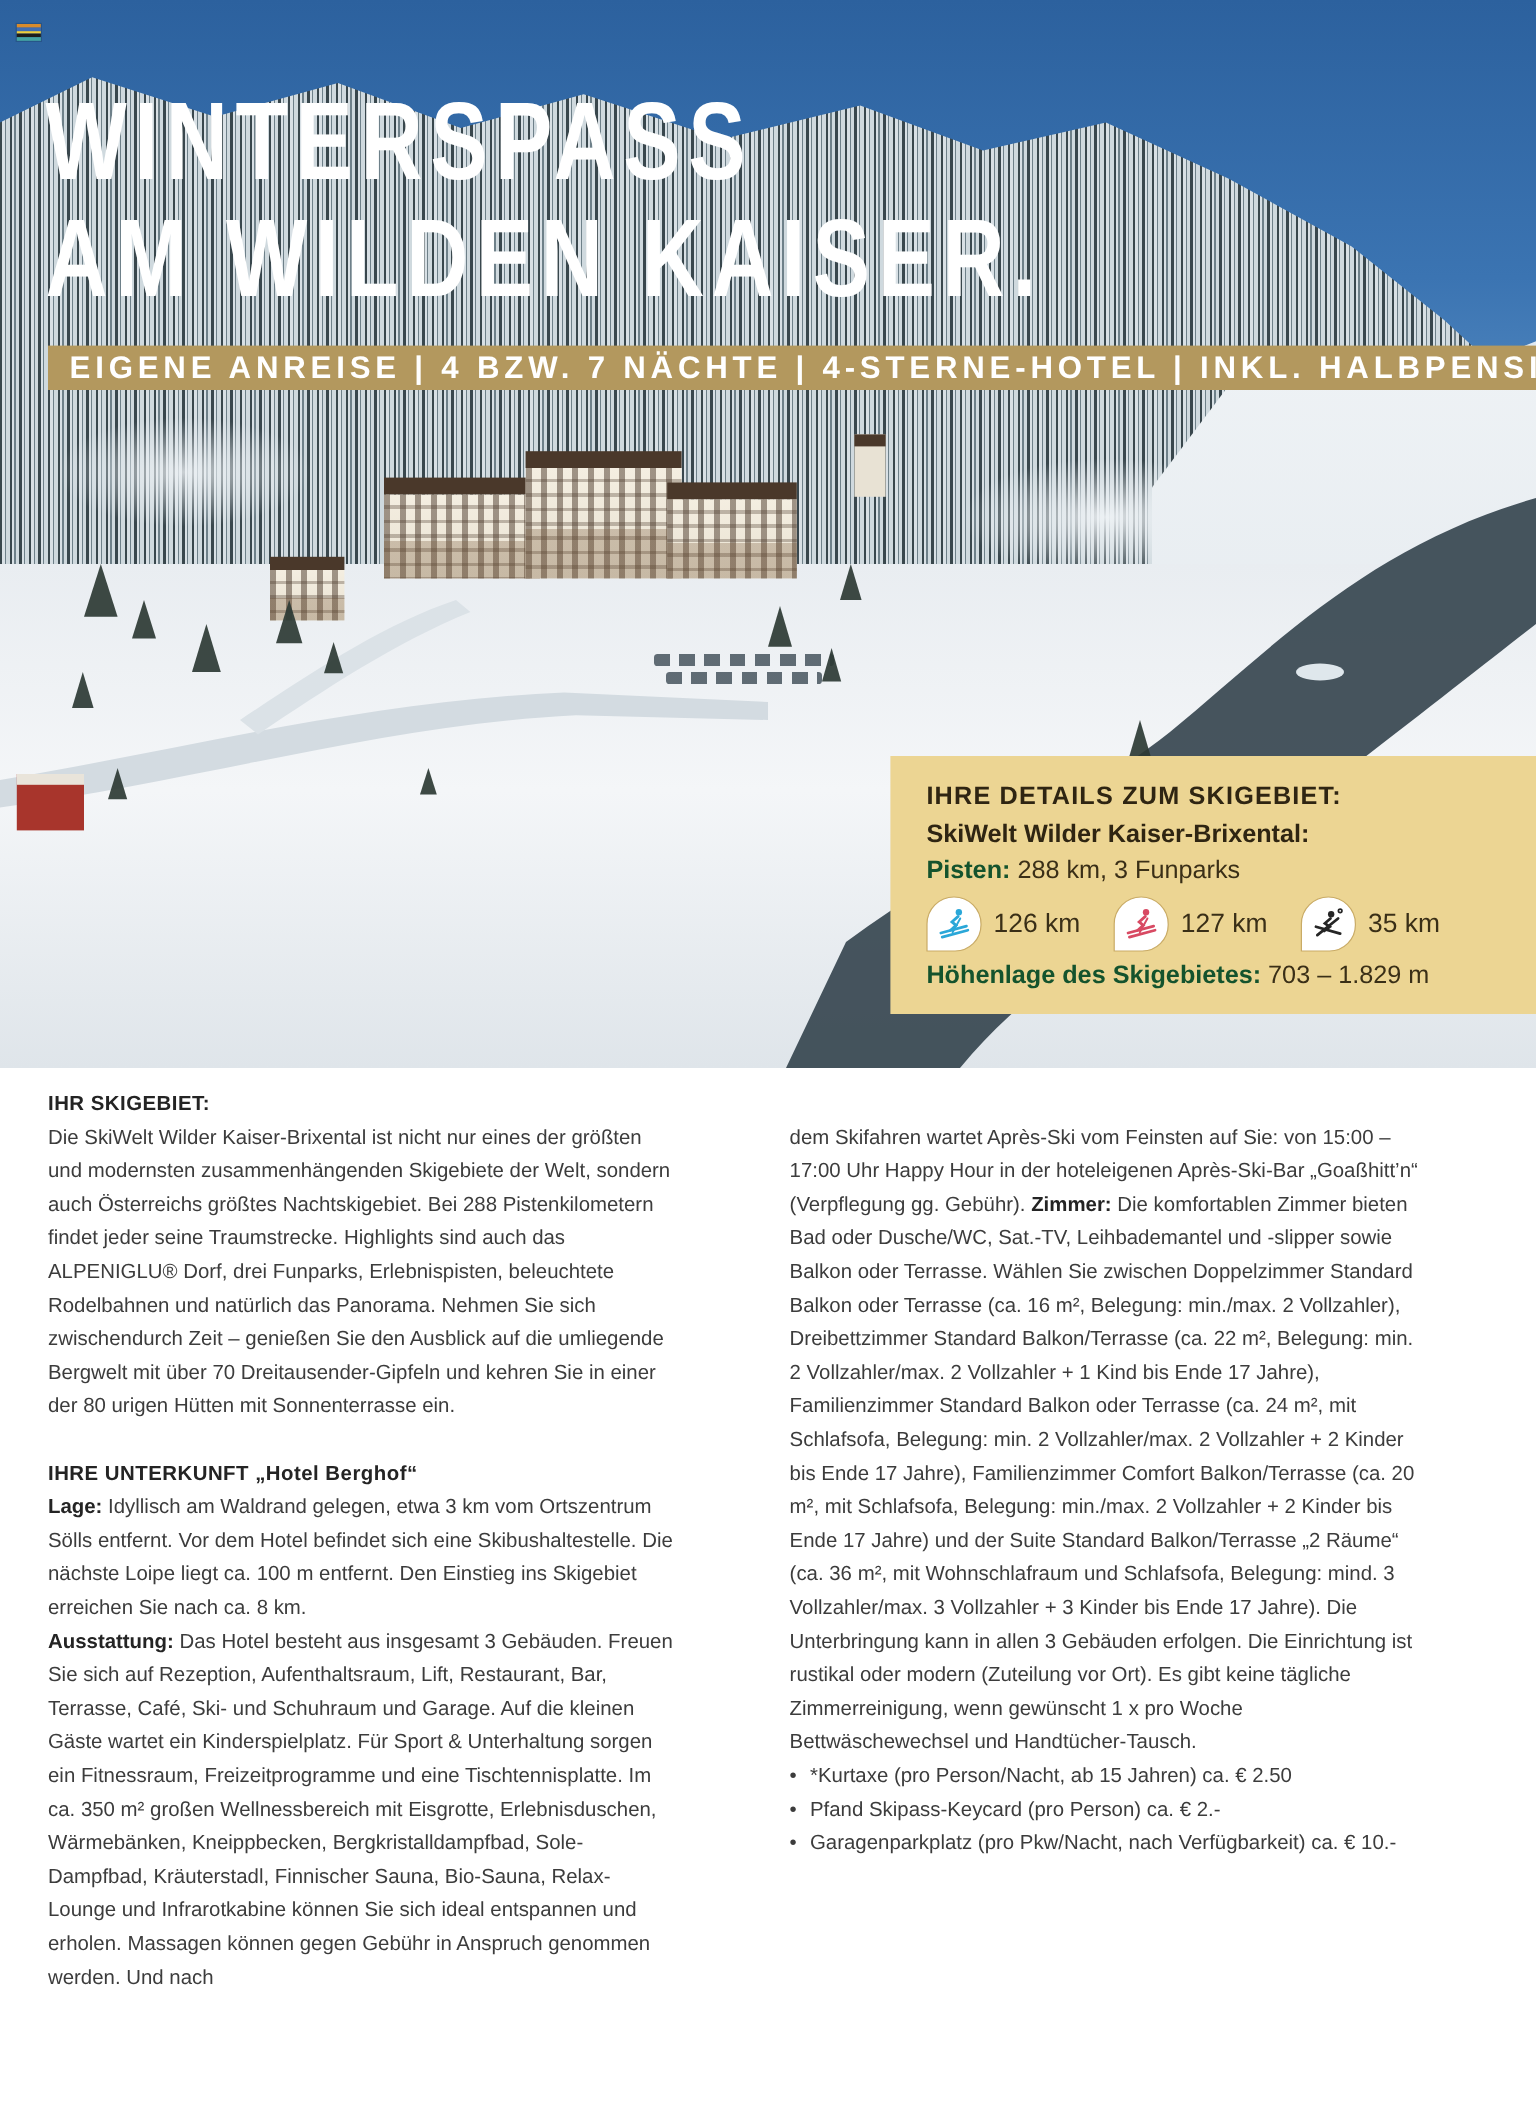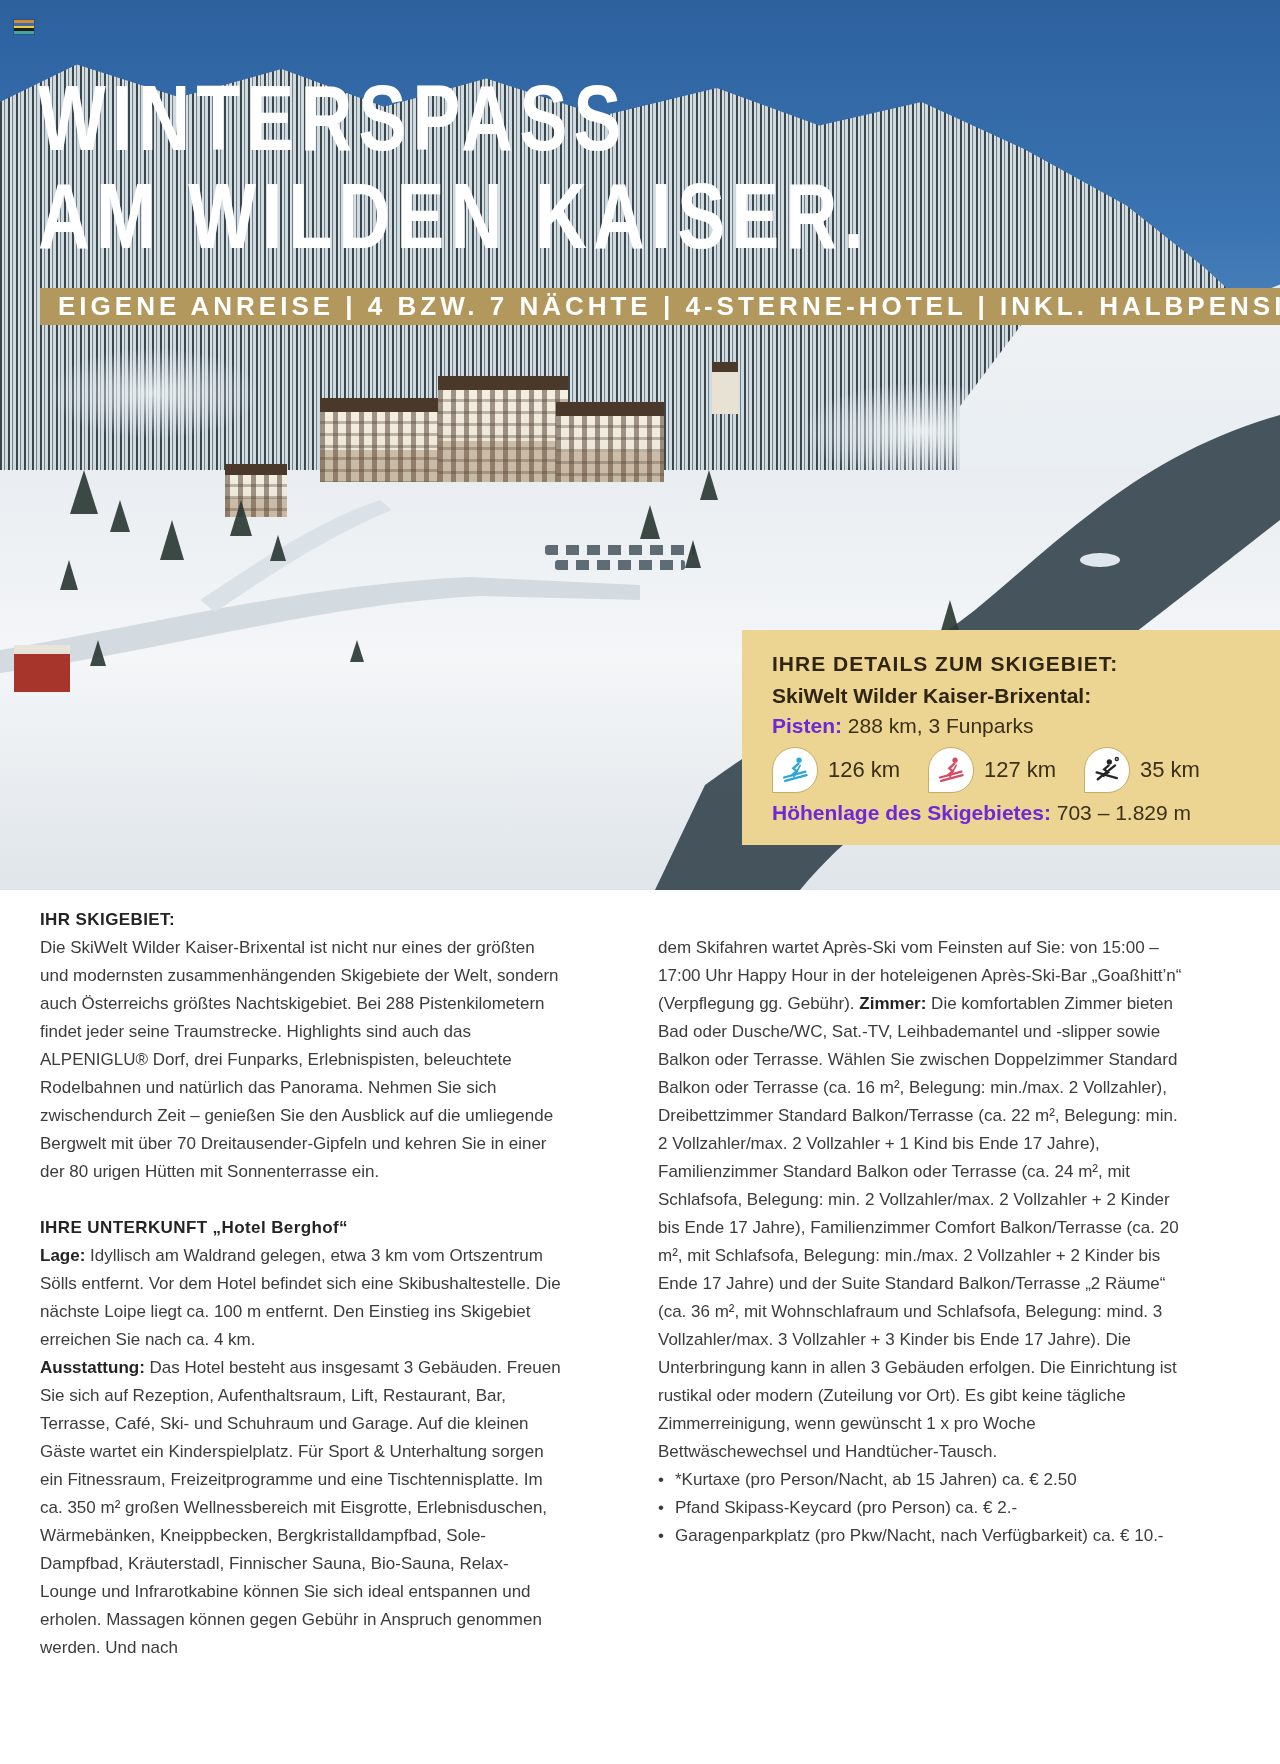--- a/index.html
+++ b/index.html
@@ -54,21 +54,21 @@
 
   .banner{position:absolute;left:40px;top:288px;height:37px;display:inline-flex;align-items:center;
         padding:0 18px;color:#fff;font-weight:700;font-size:26px;letter-spacing:4px;white-space:nowrap;}
 
   
   .infobox{position:absolute;left:742px;top:630px;width:584px;height:215px;box-sizing:border-box;
         padding:22px 26px 0 30px;color:#3a2f17;}
   .ib-h{font-weight:700;font-size:21px;letter-spacing:1px;color:#2f2512;margin-bottom:8px;}
   .ib-sh{font-weight:700;font-size:21px;color:#2f2512;margin-bottom:6px;}
   .ib-line{font-size:21px;}
-  .ib-line b{color:#6d28d9;}
+  .ib-line b{color:#14532d;}
   .slopes{display:flex;align-items:center;margin:9px 0 8px;}
   .slope{display:flex;align-items:center;width:156px;}
   .slope:last-child{width:auto;}
   .badge{width:46px;height:46px;background:#fff;border:1px solid #c9ab66;border-radius:50% 50% 48% 0;
         display:flex;align-items:center;justify-content:center;margin-right:10px;box-sizing:border-box;}
   .km{font-size:22px;color:#3a2f17;}
 
   
   .col{position:absolute;font-size:17px;line-height:28px;color:#3c3c3c;}
   .col-left{left:40px;top:906px;width:524px;}
@@ -187,21 +187,21 @@
       </div>
 
       <div class="ib-line"><b>Höhenlage des Skigebietes:</b><span> 703 – 1.829 m</span></div>
     </div>
   </div>
 
   <div class="col col-left">
     <div class="h">IHR SKIGEBIET:</div>
     <div>Die SkiWelt Wilder Kaiser-Brixental ist nicht nur eines der größten und modernsten zusammenhängenden Skigebiete der Welt, sondern auch Österreichs größtes Nachtskigebiet. Bei 288 Pistenkilometern findet jeder seine Traumstrecke. Highlights sind auch das ALPENIGLU® Dorf, drei Funparks, Erlebnispisten, beleuchtete Rodelbahnen und natürlich das Panorama. Nehmen Sie sich zwischendurch Zeit – genießen Sie den Ausblick auf die umliegende Bergwelt mit über 70 Dreitausender-Gipfeln und kehren Sie in einer der 80 urigen Hütten mit Sonnenterrasse ein.</div>
     <div class="h mt">IHRE UNTERKUNFT „Hotel Berghof“</div>
-    <div><b>Lage:</b><span> Idyllisch am Waldrand gelegen, etwa 3 km vom Ortszentrum Sölls entfernt. Vor dem Hotel befindet sich eine Skibushaltestelle. Die nächste Loipe liegt ca. 100 m entfernt. Den Einstieg ins Skigebiet erreichen Sie nach ca. 4 km.</span></div>
+    <div><b>Lage:</b><span> Idyllisch am Waldrand gelegen, etwa 3 km vom Ortszentrum Sölls entfernt. Vor dem Hotel befindet sich eine Skibushaltestelle. Die nächste Loipe liegt ca. 100 m entfernt. Den Einstieg ins Skigebiet erreichen Sie nach ca. 8 km.</span></div>
     <div><b>Ausstattung:</b><span> Das Hotel besteht aus insgesamt 3 Gebäuden. Freuen Sie sich auf Rezeption, Aufenthaltsraum, Lift, Restaurant, Bar, Terrasse, Café, Ski- und Schuhraum und Garage. Auf die kleinen Gäste wartet ein Kinderspielplatz. Für Sport &amp; Unterhaltung sorgen ein Fitnessraum, Freizeitprogramme und eine Tischtennisplatte. Im ca. 350 m² großen Wellnessbereich mit Eisgrotte, Erlebnisduschen, Wärmebänken, Kneippbecken, Bergkristalldampfbad, Sole-Dampfbad, Kräuterstadl, Finnischer Sauna, Bio-Sauna, Relax-Lounge und Infrarotkabine können Sie sich ideal entspannen und erholen. Massagen können gegen Gebühr in Anspruch genommen werden. Und nach</span></div>
   </div>
 
   <div class="col col-right">
     <div><span>dem Skifahren wartet Après-Ski vom Feinsten auf Sie: von 15:00 – 17:00 Uhr Happy Hour in der hoteleigenen Après-Ski-Bar „Goaßhitt’n“ (Verpflegung gg. Gebühr). </span><b>Zimmer:</b><span> Die komfortablen Zimmer bieten Bad oder Dusche/WC, Sat.-TV, Leihbademantel und -slipper sowie Balkon oder Terrasse. Wählen Sie zwischen Doppelzimmer Standard Balkon oder Terrasse (ca. 16 m², Belegung: min./max. 2 Vollzahler), Dreibettzimmer Standard Balkon/Terrasse (ca. 22 m², Belegung: min. 2 Vollzahler/max. 2 Vollzahler + 1 Kind bis Ende 17 Jahre), Familienzimmer Standard Balkon oder Terrasse (ca. 24 m², mit Schlafsofa, Belegung: min. 2 Vollzahler/max. 2 Vollzahler + 2 Kinder bis Ende 17 Jahre), Familienzimmer Comfort Balkon/Terrasse (ca. 20 m², mit Schlafsofa, Belegung: min./max. 2 Vollzahler + 2 Kinder bis Ende 17 Jahre) und der Suite Standard Balkon/Terrasse „2 Räume“ (ca. 36 m², mit Wohnschlafraum und Schlafsofa, Belegung: mind. 3 Vollzahler/max. 3 Vollzahler + 3 Kinder bis Ende 17 Jahre). Die Unterbringung kann in allen 3 Gebäuden erfolgen. Die Einrichtung ist rustikal oder modern (Zuteilung vor Ort). Es gibt keine tägliche Zimmerreinigung, wenn gewünscht 1 x pro Woche Bettwäschewechsel und Handtücher-Tausch.</span></div>
     <div class="bullet"><span class="dot">•</span><span>*Kurtaxe (pro Person/Nacht, ab 15 Jahren) ca. € 2.50</span></div>
     <div class="bullet"><span class="dot">•</span><span>Pfand Skipass-Keycard (pro Person) ca. € 2.-</span></div>
     <div class="bullet"><span class="dot">•</span><span>Garagenparkplatz (pro Pkw/Nacht, nach Verfügbarkeit) ca. € 10.-</span></div>
   </div>
 

